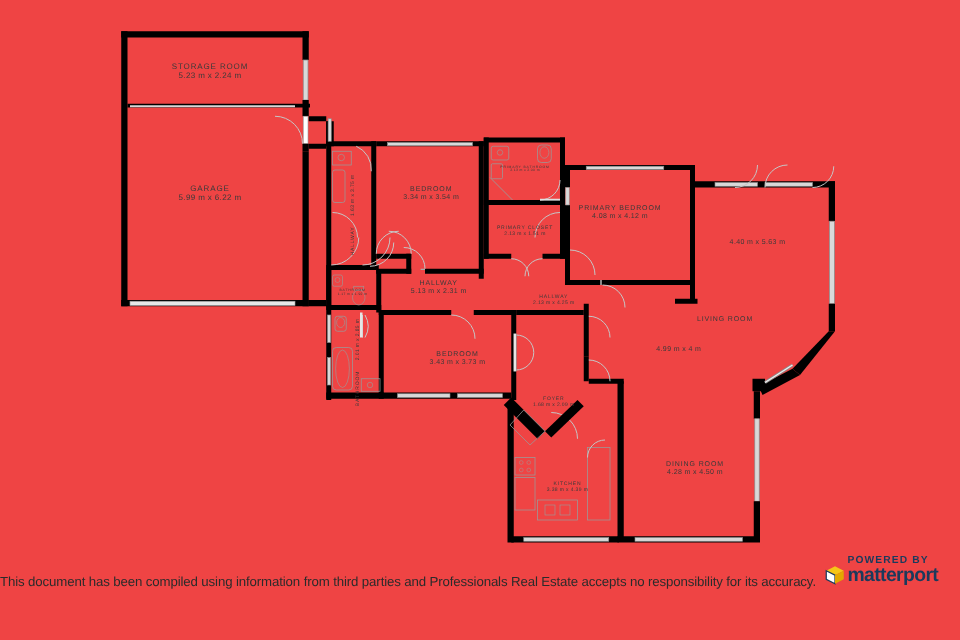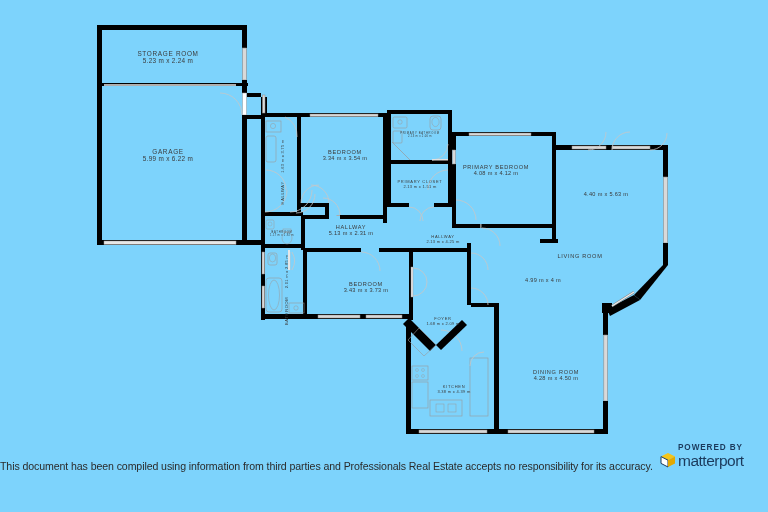--- a/index.html
+++ b/index.html
@@ -8,21 +8,21 @@
     margin: 0; padding: 0;
     width: 768px; height: 512px;
     background: #ffffff;
     font-family: "Liberation Sans", sans-serif;
     overflow: hidden;
   }
   #page {
     position: relative;
     width: 768px;
     height: 512px;
-    background: #7dd3fc;
+    background: #ef4444;
   }
   #plan-area {
     position: absolute;
     left: 0; top: 0;
     width: 768px;
     height: 455px;
   }
   svg.plan { position: absolute; left:0; top:0; width: 768px; height: 455px; }
 
   
@@ -55,21 +55,21 @@
     left: 18px; top: 0px;
     font-size: 8.2px;
     font-weight: bold;
     letter-spacing: 0.9px;
     color: #1b3a5c;
   }
   #mp-badge .wordmark {
     position: absolute;
     left: 18px; top: 9px;
     font-size: 15.5px;
-    font-weight: normal;
+    font-weight: bold;
     letter-spacing: -0.5px;
     color: #1b3a5c;
   }
   #mp-badge .cube {
     position: absolute;
     left: 0px; top: 9px;
     width: 16px; height: 16px;
   }
 
   

